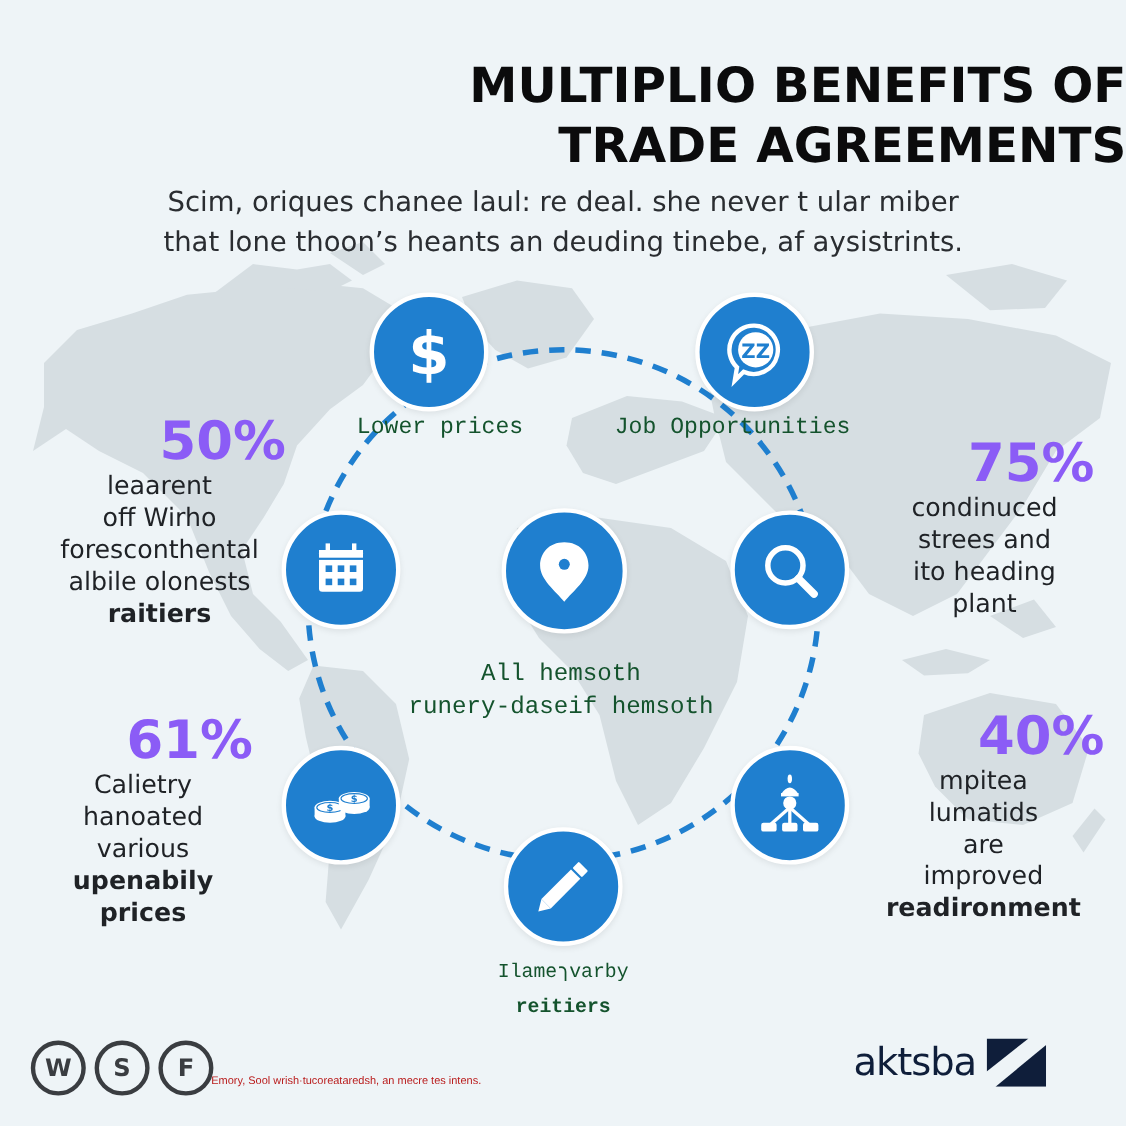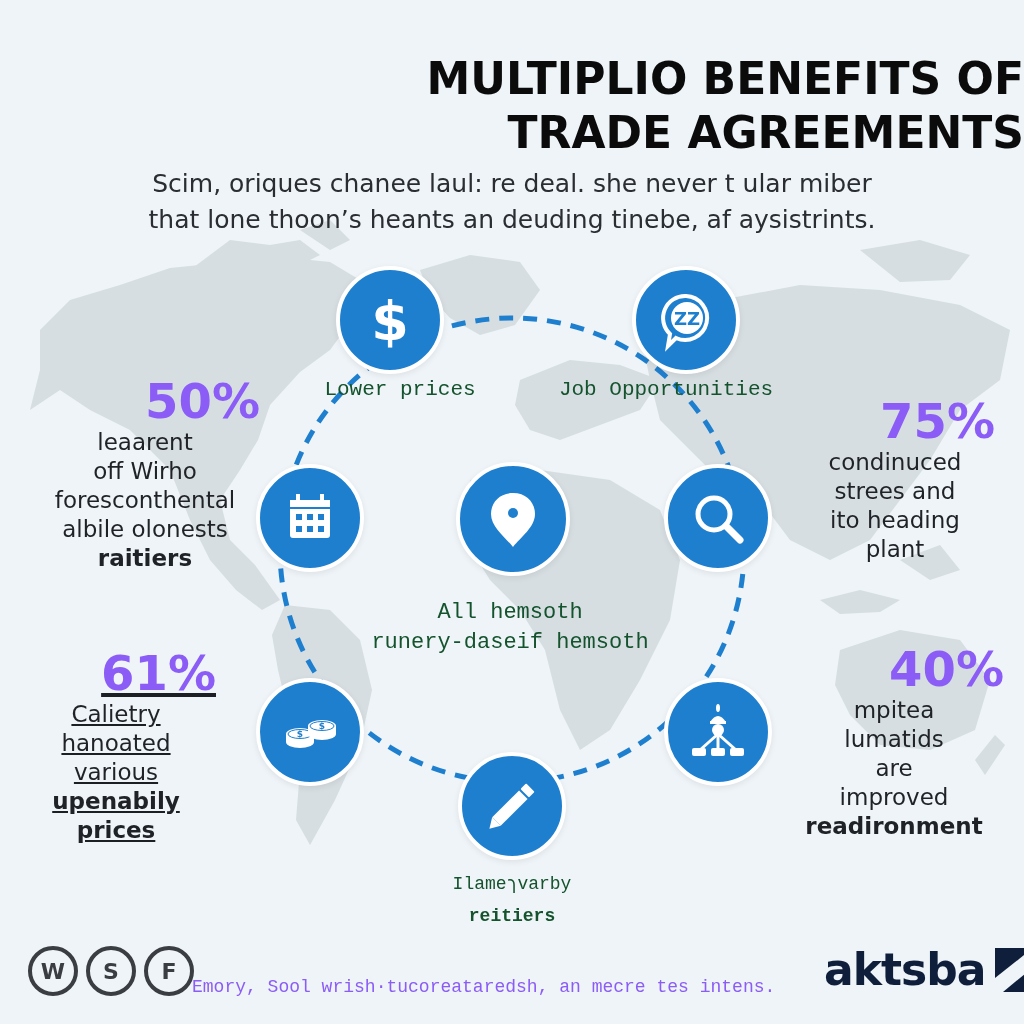--- a/index.html
+++ b/index.html
@@ -36,27 +36,27 @@
   .stat .pct { font-weight: 700; font-size: 48px; color: #8b5cf6; line-height: 54px; text-align: right; }
   .stat .line { font-size: 23px; line-height: 29px; color: #1f2226; }
   .stat .bold { font-weight: 700; }
   .footer-icons { position: absolute; left: 28px; top: 946px; display: flex; gap: 8px; z-index: 3; }
   .circle-letter {
     width: 42px; height: 42px; border-radius: 50%; border: 4px solid #3a3d41;
     display: flex; align-items: center; justify-content: center;
     font-family: "DejaVu Sans", sans-serif; font-weight: 700; font-size: 22px; color: #3a3d41;
   }
   .footnote {
-    position: absolute; left: 192px; top: 977px; font-family: Liberation Mono, monospace;
-    font-size: 18px; color: #8b5cf6; z-index: 3;
+    position: absolute; left: 192px; top: 977px; font-family: Liberation Sans, sans-serif;
+    font-size: 10px; color: #b91c1c; z-index: 3;
   }
   .brand {
     position: absolute; left: 776px; top: 944px; display: flex; align-items: center; gap: 10px; z-index: 3;
   }
-  .brand-text { font-family: "DejaVu Sans", sans-serif; font-weight: 700; font-size: 44px; color: #0f1e3a; letter-spacing: -1px; margin-left: 48px; }
+  .brand-text { font-family: "DejaVu Sans", sans-serif; font-weight: 400; font-size: 35px; color: #0f1e3a; letter-spacing: -1px; }
 </style>
 </head>
 <body>
 
 <svg class="map" viewBox="0 0 1024 1024">
   <g fill="#d6dee2">
 
     <path d="M40 330 L70 300 L120 285 L170 268 L230 262 L290 258 L330 262 L360 280 L352 320 L330 350 L300 372 L270 405 L258 440 L240 470 L220 500 L230 540 L255 565 L280 600 L262 610 L236 590 L210 560 L190 520 L170 470 L130 430 L90 410 L60 390 L30 410 L40 370 Z"></path>
     <path d="M190 270 L230 240 L270 245 L300 240 L320 255 L300 265 L260 262 L220 272 Z"></path>
     <path d="M300 230 L330 220 L350 240 L330 250 Z"></path>
@@ -193,21 +193,21 @@
 
 <div class="stat" style="left:30px; top:374px; width:230px;">
   <div class="pct">50%</div>
   <div class="line">leaarent</div>
   <div class="line">off Wirho</div>
   <div class="line">foresconthental</div>
   <div class="line">albile olonests</div>
   <div class="line bold">raitiers</div>
 </div>
 
-<div class="stat" style="left:16px; top:646px; width:200px;text-decoration:underline;">
+<div class="stat" style="left:30px; top:646px; width:200px;">
   <div class="pct">61%</div>
   <div class="line">Calietry</div>
   <div class="line">hanoated</div>
   <div class="line">various</div>
   <div class="line bold">upenabily</div>
   <div class="line bold">prices</div>
 </div>
 
 <div class="stat" style="left:795px; top:394px; width:200px;">
   <div class="pct">75%</div>

